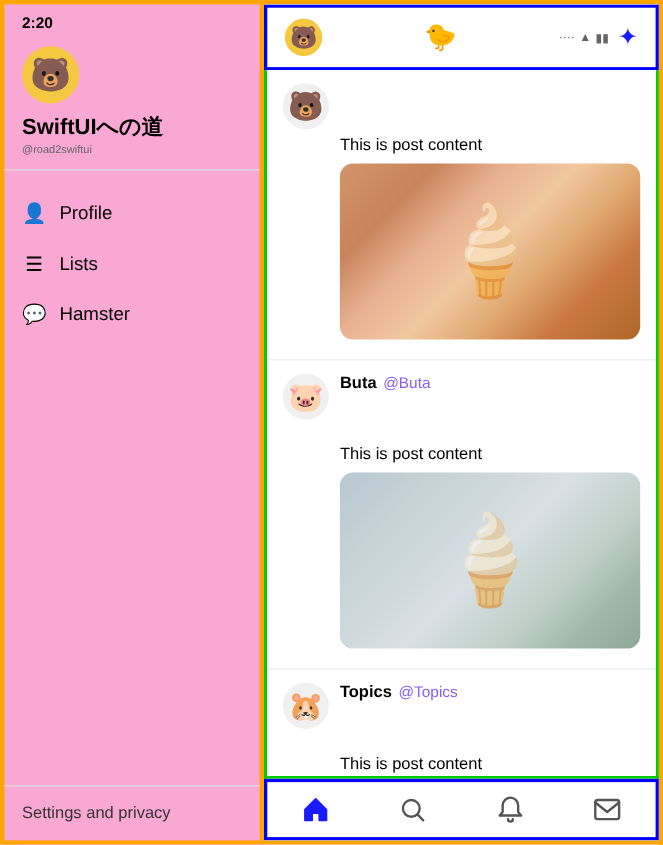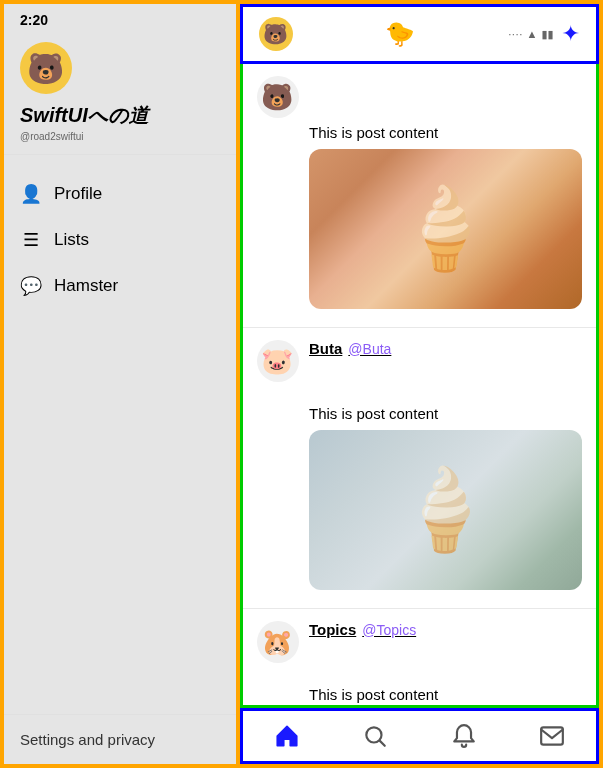--- a/index.html
+++ b/index.html
@@ -9,21 +9,21 @@
       font-family: -apple-system, BlinkMacSystemFont, 'Segoe UI', sans-serif;
       display: flex;
       overflow: hidden;
       background: #fff;
     }
 
     
     .sidebar {
       width: 240px;
       height: 768px;
-      background: #e5e5e5;
+      background: #f9a8d4;
       border: 4px solid #FFA500;
       display: flex;
       flex-direction: column;
       padding: 0;
       position: relative;
       flex-shrink: 0;
     }
 
     .sidebar-status-bar {
       padding: 8px 16px 4px;
@@ -42,21 +42,20 @@
       align-items: center;
       justify-content: center;
       font-size: 30px;
     }
 
     .sidebar-username {
       font-size: 20px;
       font-weight: 700;
       color: #000;
       padding: 0 16px 2px;
-      font-style: italic;
     }
 
     .sidebar-handle {
       font-size: 10px;
       color: #666;
       padding: 0 16px 12px;
     }
 
     .sidebar-divider {
       height: 1px;
@@ -184,24 +183,23 @@
       font-size: 26px;
       background: #f0f0f0;
     }
 
     .post-body {
       flex: 1;
     }
 
     .post-author-line {
       display: flex;
-      align-items: center;
+      align-items: flex-start;
       gap: 6px;
       margin-bottom: 2px;
-      text-decoration: underline;
     }
 
     .post-author-name {
       font-weight: 700;
       font-size: 15px;
       color: #000;
     }
 
     .post-author-handle {
       font-size: 14px;

